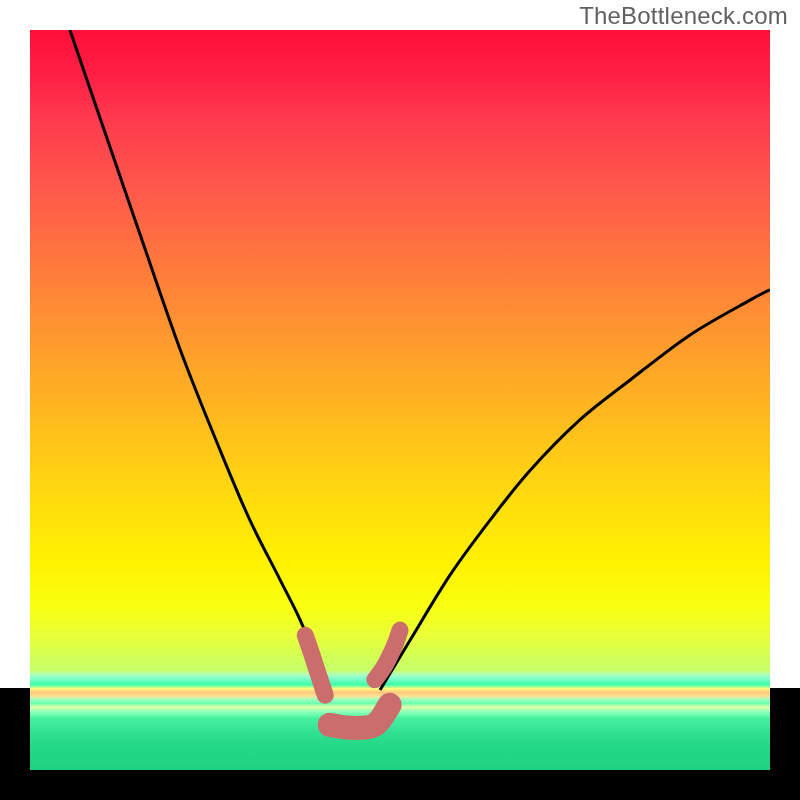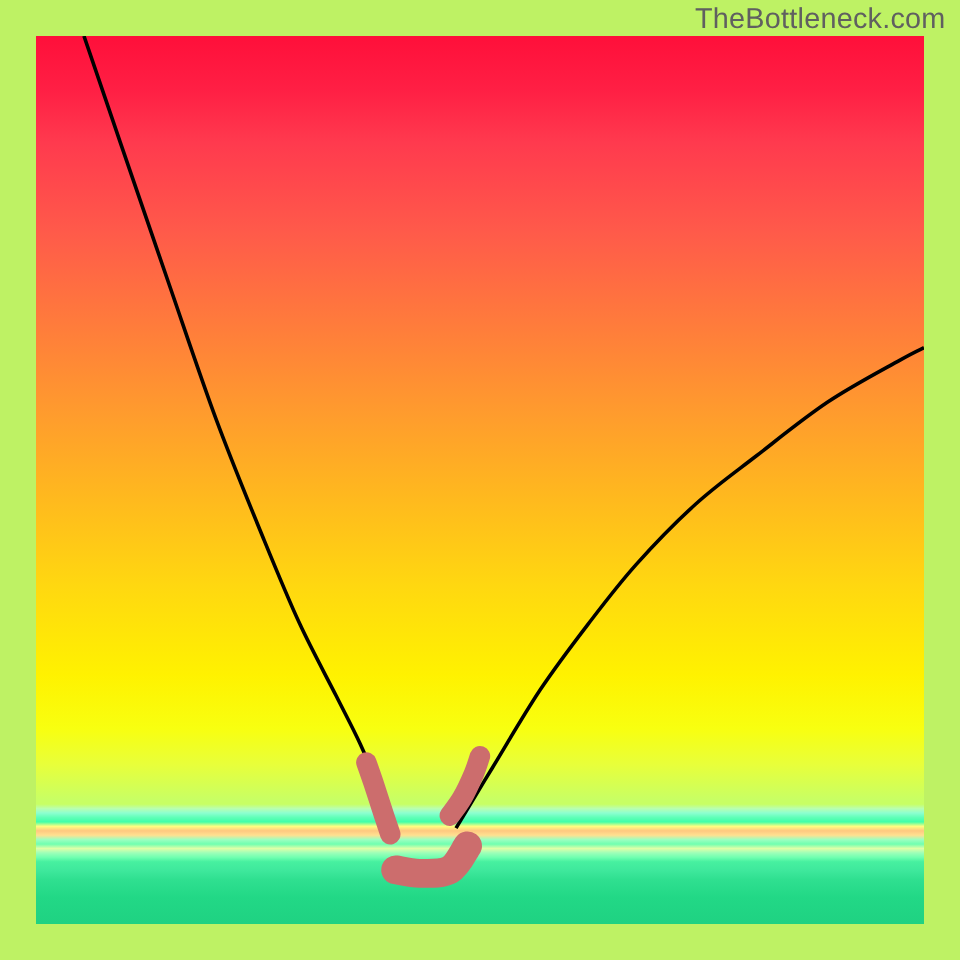--- a/index.html
+++ b/index.html
@@ -7,22 +7,22 @@
     padding: 0;
     width: 800px;
     height: 800px;
     background: #000;
     overflow: hidden;
     font-family: Arial, Helvetica, sans-serif;
   }
   .outer {
     position: relative;
     width: 800px;
-    height: 800px;
-    background: #bef264;
+    height: 688px;
+    background: #ffffff;
   }
   .watermark {
     position: absolute;
     top: 2px;
     right: 12px;
     color: #606060;
     font-size: 24px;
     font-weight: 500;
     letter-spacing: 0.2px;
     user-select: none;

